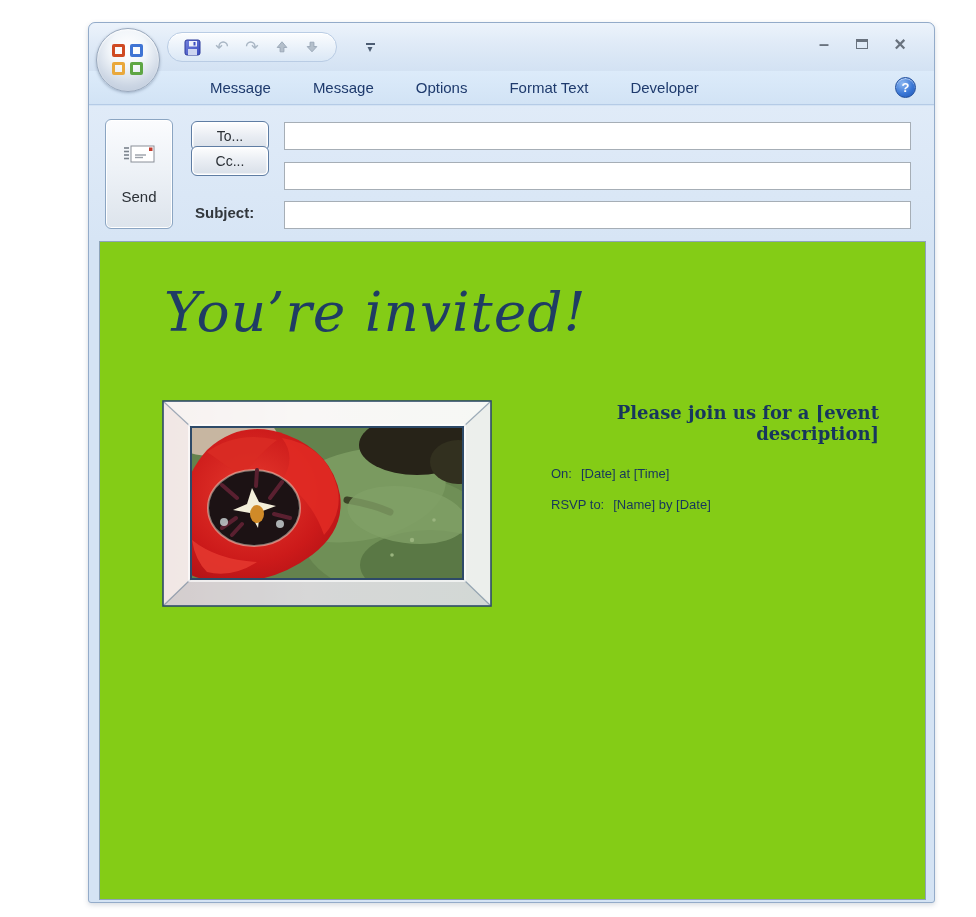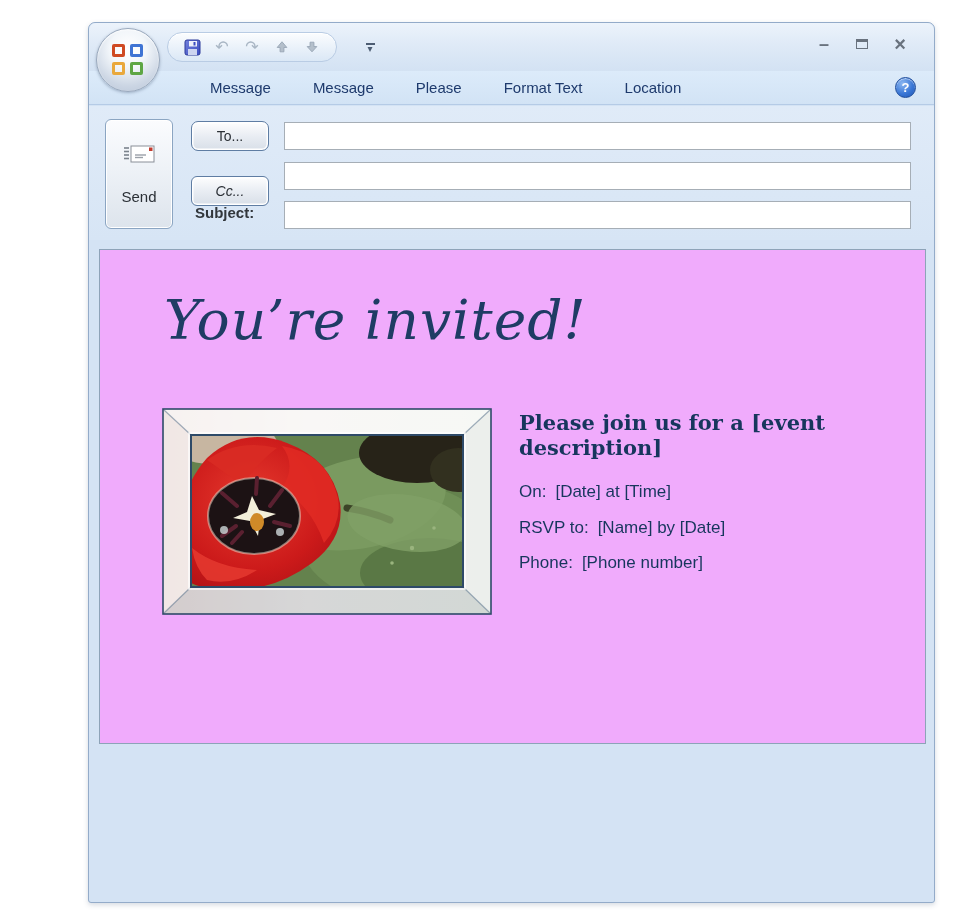--- a/index.html
+++ b/index.html
@@ -90,50 +90,50 @@
   }
   .send-label { font-size:15px; color:#2b3036; }
   .addr-btn {
     position:absolute; left:102px; width:78px; height:30px;
     background:linear-gradient(#fefefe, #e9edf3 50%, #d8dfe8);
     border:1px solid #5f7da3; border-radius:6px;
     box-shadow:inset 0 0 0 1.5px #ffffff;
     font-size:14px; color:#2b3036; cursor:pointer;
     display:flex; align-items:center; justify-content:center;
   }
-  .to-btn { top:15px;border-radius:7px; }
-  .cc-btn { top:70px;font-style:italic; }
+  .to-btn { top:15px; }
+  .cc-btn { top:40px; }
   .subject-label { position:absolute; left:106px; top:98px; font-size:15px; color:#32373c;font-weight:bold; }
   .field {
     position:absolute; left:195px; width:627px; height:28px;
     background:#ffffff; border:1px solid #a6aeb6;
     font-size:14px; color:#222; padding:0 6px; outline:none;
   }
   .to-field { top:16px; }
   .cc-field { top:56px; }
   .subject-field { top:95px; }
 
   
   .body-area {
-    position:absolute; left:10px; top:226px; width:827px; height:495px;
-    background:#f0abfc; border:1px solid #8da3b8;
+    position:absolute; left:10px; top:218px; width:827px; height:659px;
+    background:#84cc16; border:1px solid #8da3b8;
     overflow:hidden;
   }
   .invite-heading {
     position:absolute; left:64px; top:38px;
     font-family:"DejaVu Serif", serif; font-style:italic;
     font-size:55px; color:#1f3c64; letter-spacing:1px;
   }
   .photo-frame { position:absolute; left:62px; top:158px; width:330px; height:207px; }
   .invite-col { position:absolute; left:419px; top:160px; width:360px; }
   .invite-title {
     font-family:"DejaVu Serif", serif; font-weight:bold;
-    font-size:21px; color:#17365d; margin-bottom:22px;
-  }
-  .detail-row { font-size:17px; color:#17365d; margin-bottom:15.5px; }
+    font-size:18px; color:#17365d; margin-bottom:22px;text-align:right;
+  }
+  .detail-row { font-size:13px; color:#17365d; margin-bottom:15.5px;margin-left:32px; }
   .detail-label { margin-right:9px; }
 </style>
 </head>
 <body>
 
 <div class="window">
 
   <div class="title-bar">
     <div class="office-button">
       <div class="office-logo">
@@ -190,23 +190,23 @@
       </div>
       <div class="win-btn">
         <span class="close-glyph">×</span>
       </div>
     </div>
   </div>
 
   <div class="tab-strip">
     <span class="tab">Message</span>
     <span class="tab">Message</span>
-    <span class="tab">Please</span>
+    <span class="tab">Options</span>
     <span class="tab">Format Text</span>
-    <span class="tab">Location</span>
+    <span class="tab">Developer</span>
   </div>
   <div class="help-btn">
     <span>?</span>
   </div>
 
   <div class="header-area">
     <div class="send-button">
       <svg width="34" height="22" viewBox="0 0 34 22">
         <line x1="2" y1="5" x2="7" y2="5" stroke="#7a828c" stroke-width="1.6"></line>
         <line x1="2" y1="8.5" x2="7" y2="8.5" stroke="#7a828c" stroke-width="1.6"></line>
@@ -298,18 +298,15 @@
     </div>
 
     <div class="invite-col">
       <div class="invite-title">Please join us for a [event description]</div>
       <div class="detail-row">
         <span class="detail-label">On:</span><span>[Date] at [Time]</span>
       </div>
       <div class="detail-row">
         <span class="detail-label">RSVP to:</span><span>[Name] by [Date]</span>
       </div>
-      <div class="detail-row">
-        <span class="detail-label">Phone:</span><span>[Phone number]</span>
-      </div>
     </div>
   </div>
 </div>
 
 </body></html>

